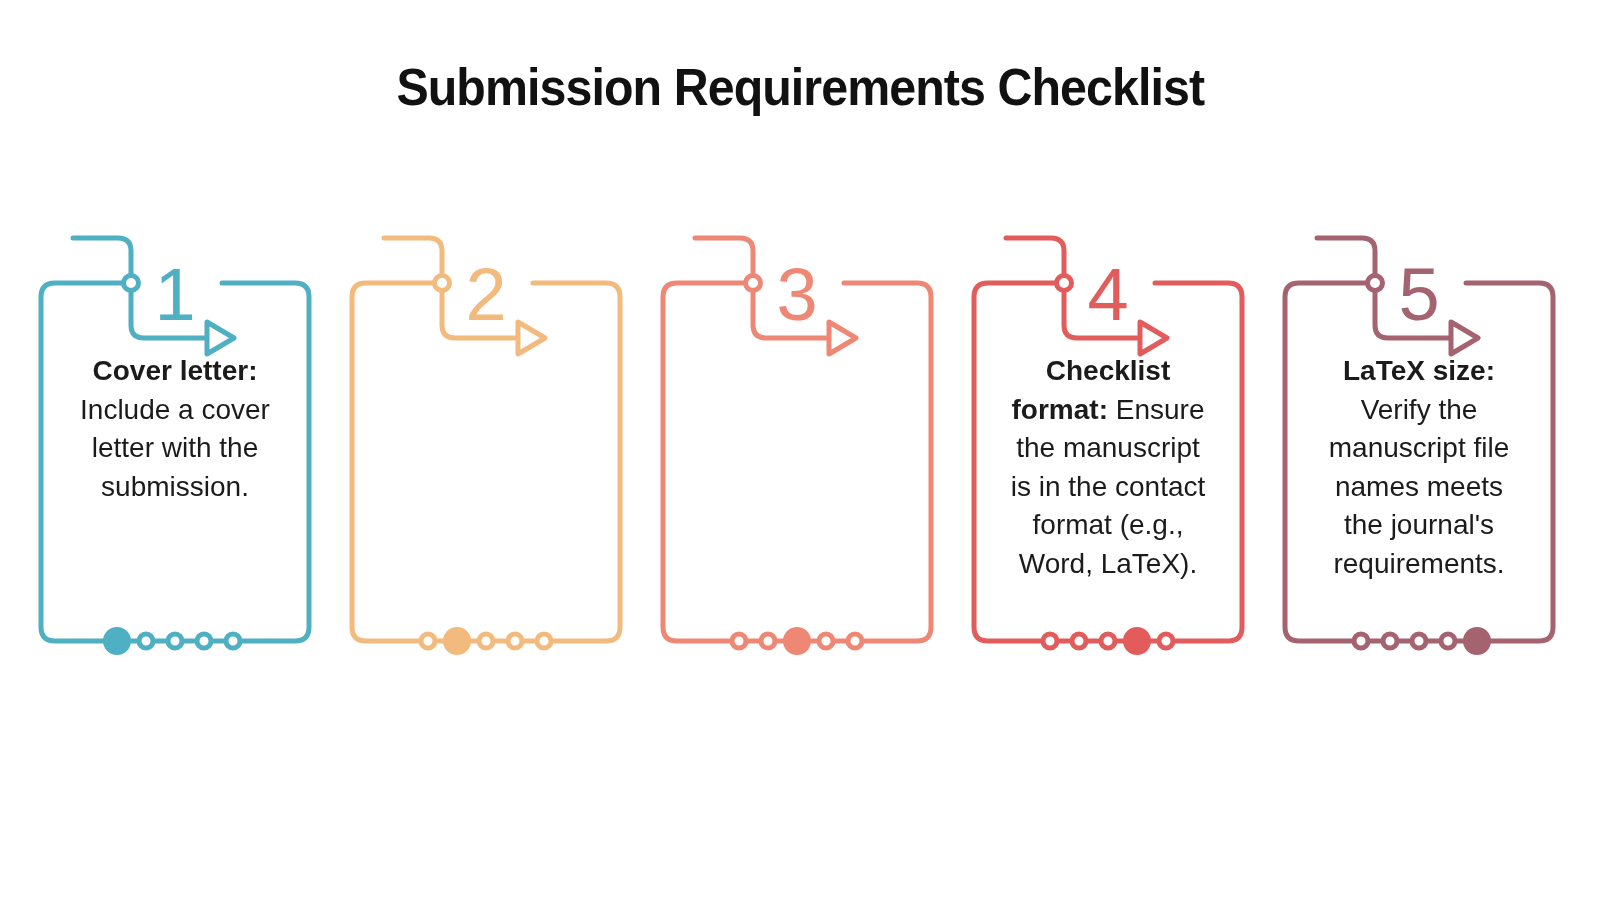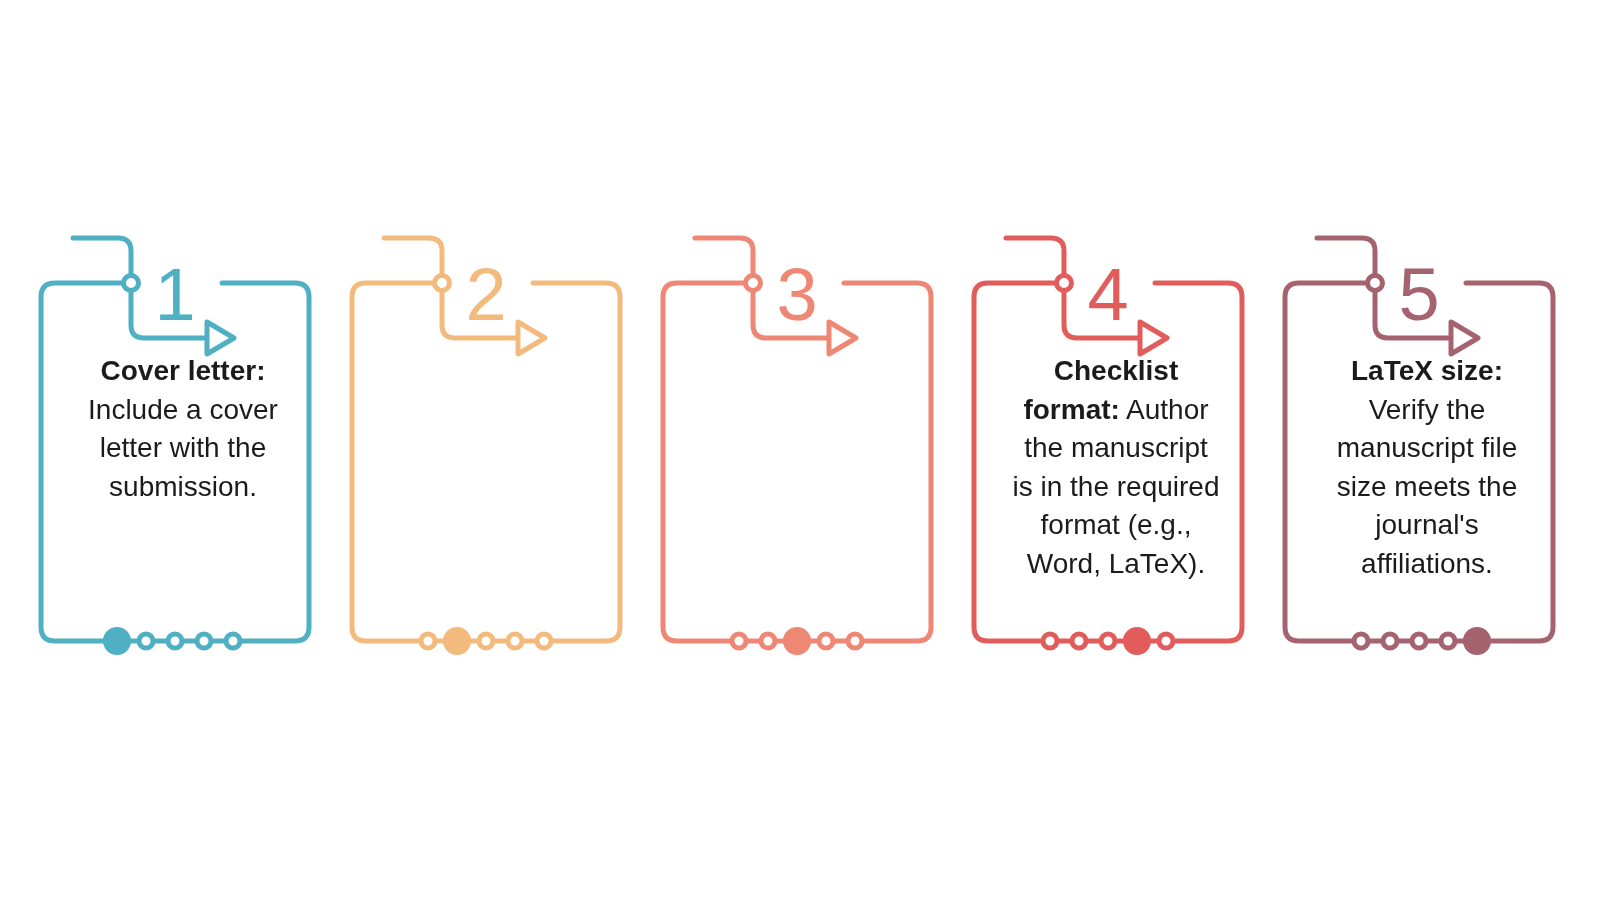--- a/index.html
+++ b/index.html
@@ -62,41 +62,44 @@
     font-size: 74px;
     line-height: 1;
     font-weight: 400;
     color: var(--c);
     pointer-events: none;
   }
 
   .text {
     position: absolute;
     top: 142px;
-    left: 8px;
+    left: 0;
     width: 100%;
     box-sizing: border-box;
     text-align: center;
     font-size: 28px;
     line-height: 1.375;
     color: #1b1b1b;
     padding: 0 14px;
   }
   .text .t { font-weight: 700; }
   
   .card:nth-child(1) .text { padding: 0 44px; }
   .card:nth-child(3) .text { padding: 0 44px; }
   .card:nth-child(4) .text { padding: 0 34px; }
   .card:nth-child(5) .text { padding: 0 44px; }
 </style>
 </head>
 <body>
 
 <div class="canvas">
 
+  <div class="title-wrap">
+    <div class="page-title">Submission Requirements Checklist</div>
+  </div>
 
   <div class="cards">
 
     <div class="card" style="--c: #4eb0c2;">
       <svg class="card-art" viewBox="0 0 278 470">
         <g class="stroked" fill="none" stroke-width="5" stroke-linecap="round" stroke-linejoin="round" style="stroke:var(--c)">
           <path d="M186 73 H259 Q273 73 273 87 V417 Q273 431 259 431 H19 Q5 431 5 417 V87 Q5 73 19 73 H87"></path>
           <path d="M37 28 H82 Q95 28 95 41 V115 Q95 128 108 128 H170"></path>
           <polygon points="171,112 198,128 171,144" fill="#ffffff"></polygon>
           <circle cx="95" cy="73" r="7.5" fill="#ffffff"></circle>
@@ -166,21 +169,21 @@
             <circle class="dot" cx="110" cy="431" r="7" fill="#ffffff"></circle>
             <circle class="dot" cx="139" cy="431" r="7" fill="#ffffff"></circle>
             <circle class="dot filled" cx="168" cy="431" r="11.5" fill="#ffffff"></circle>
             <circle class="dot" cx="197" cy="431" r="7" fill="#ffffff"></circle>
           </g>
         </g>
       </svg>
       <div class="num">4</div>
       <div class="text">
         <span class="t">Checklist format:</span>
-        <span class="d">Author the manuscript is in the required format (e.g., Word, LaTeX).</span>
+        <span class="d">Ensure the manuscript is in the contact format (e.g., Word, LaTeX).</span>
       </div>
     </div>
 
     <div class="card" style="--c: #a5626f;">
       <svg class="card-art" viewBox="0 0 278 470">
         <g class="stroked" fill="none" stroke-width="5" stroke-linecap="round" stroke-linejoin="round" style="stroke:var(--c)">
           <path d="M186 73 H259 Q273 73 273 87 V417 Q273 431 259 431 H19 Q5 431 5 417 V87 Q5 73 19 73 H87"></path>
           <path d="M37 28 H82 Q95 28 95 41 V115 Q95 128 108 128 H170"></path>
           <polygon points="171,112 198,128 171,144" fill="#ffffff"></polygon>
           <circle cx="95" cy="73" r="7.5" fill="#ffffff"></circle>
@@ -189,18 +192,18 @@
             <circle class="dot" cx="110" cy="431" r="7" fill="#ffffff"></circle>
             <circle class="dot" cx="139" cy="431" r="7" fill="#ffffff"></circle>
             <circle class="dot" cx="168" cy="431" r="7" fill="#ffffff"></circle>
             <circle class="dot filled" cx="197" cy="431" r="11.5" fill="#ffffff"></circle>
           </g>
         </g>
       </svg>
       <div class="num">5</div>
       <div class="text">
         <span class="t">LaTeX size:</span>
-        <span class="d">Verify the manuscript file size meets the journal's affiliations.</span>
+        <span class="d">Verify the manuscript file names meets the journal's requirements.</span>
       </div>
     </div>
 
   </div>
 </div>
 
 </body></html>

